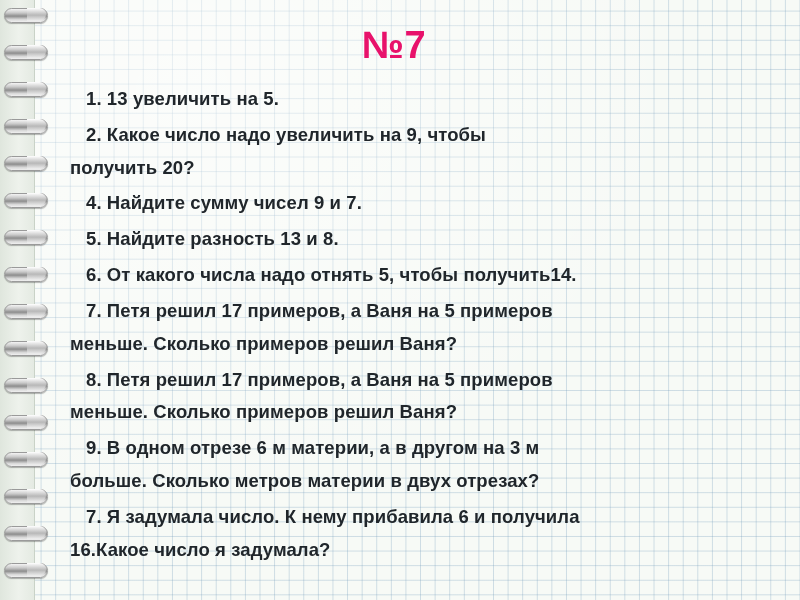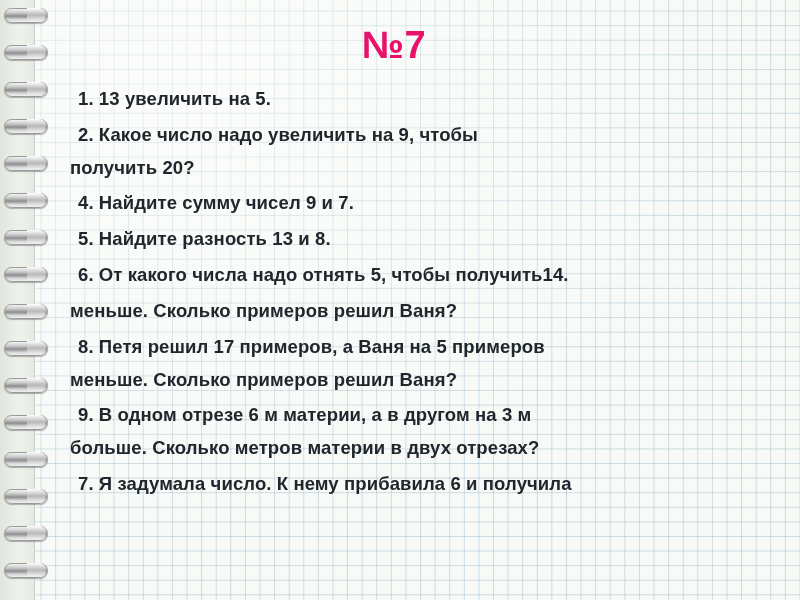--- a/index.html
+++ b/index.html
@@ -123,21 +123,21 @@
 
   .item {
     color: #20262b;
     font-size: 18.5px;
     font-weight: bold;
     line-height: 1.45;
     margin-bottom: 9px;
     letter-spacing: 0.1px;
   }
   .item.indent {
-    padding-left: 8px;
+    padding-left: 16px;
   }
   .item.tight {
     margin-bottom: 6px;
   }
 </style>
 </head>
 <body>
 
 <div class="slide">
 
@@ -183,22 +183,24 @@
 
     <div class="title">№7</div>
 
     <div class="items">
       <div class="item indent">1. 13 увеличить на 5.</div>
       <div class="item indent tight">2. Какое число надо увеличить на 9, чтобы</div>
       <div class="item">получить 20?</div>
       <div class="item indent">4. Найдите сумму чисел 9 и 7.</div>
       <div class="item indent">5. Найдите разность 13 и 8.</div>
       <div class="item indent">6. От какого числа надо отнять 5, чтобы получить14.</div>
+      <div class="item indent tight">7. Петя  решил 17 примеров, а Ваня на 5 примеров</div>
       <div class="item">меньше. Сколько примеров решил Ваня?</div>
       <div class="item indent tight">8. Петя  решил 17 примеров, а Ваня на 5 примеров</div>
       <div class="item">меньше. Сколько примеров решил Ваня?</div>
       <div class="item indent tight">9. В одном отрезе 6 м материи, а в другом на 3 м</div>
       <div class="item">больше. Сколько метров материи в двух отрезах?</div>
       <div class="item indent tight">7. Я задумала число. К нему прибавила 6 и получила</div>
+      <div class="item">16.Какое число я задумала?</div>
     </div>
 
   </div>
 </div>
 
 </body></html>

